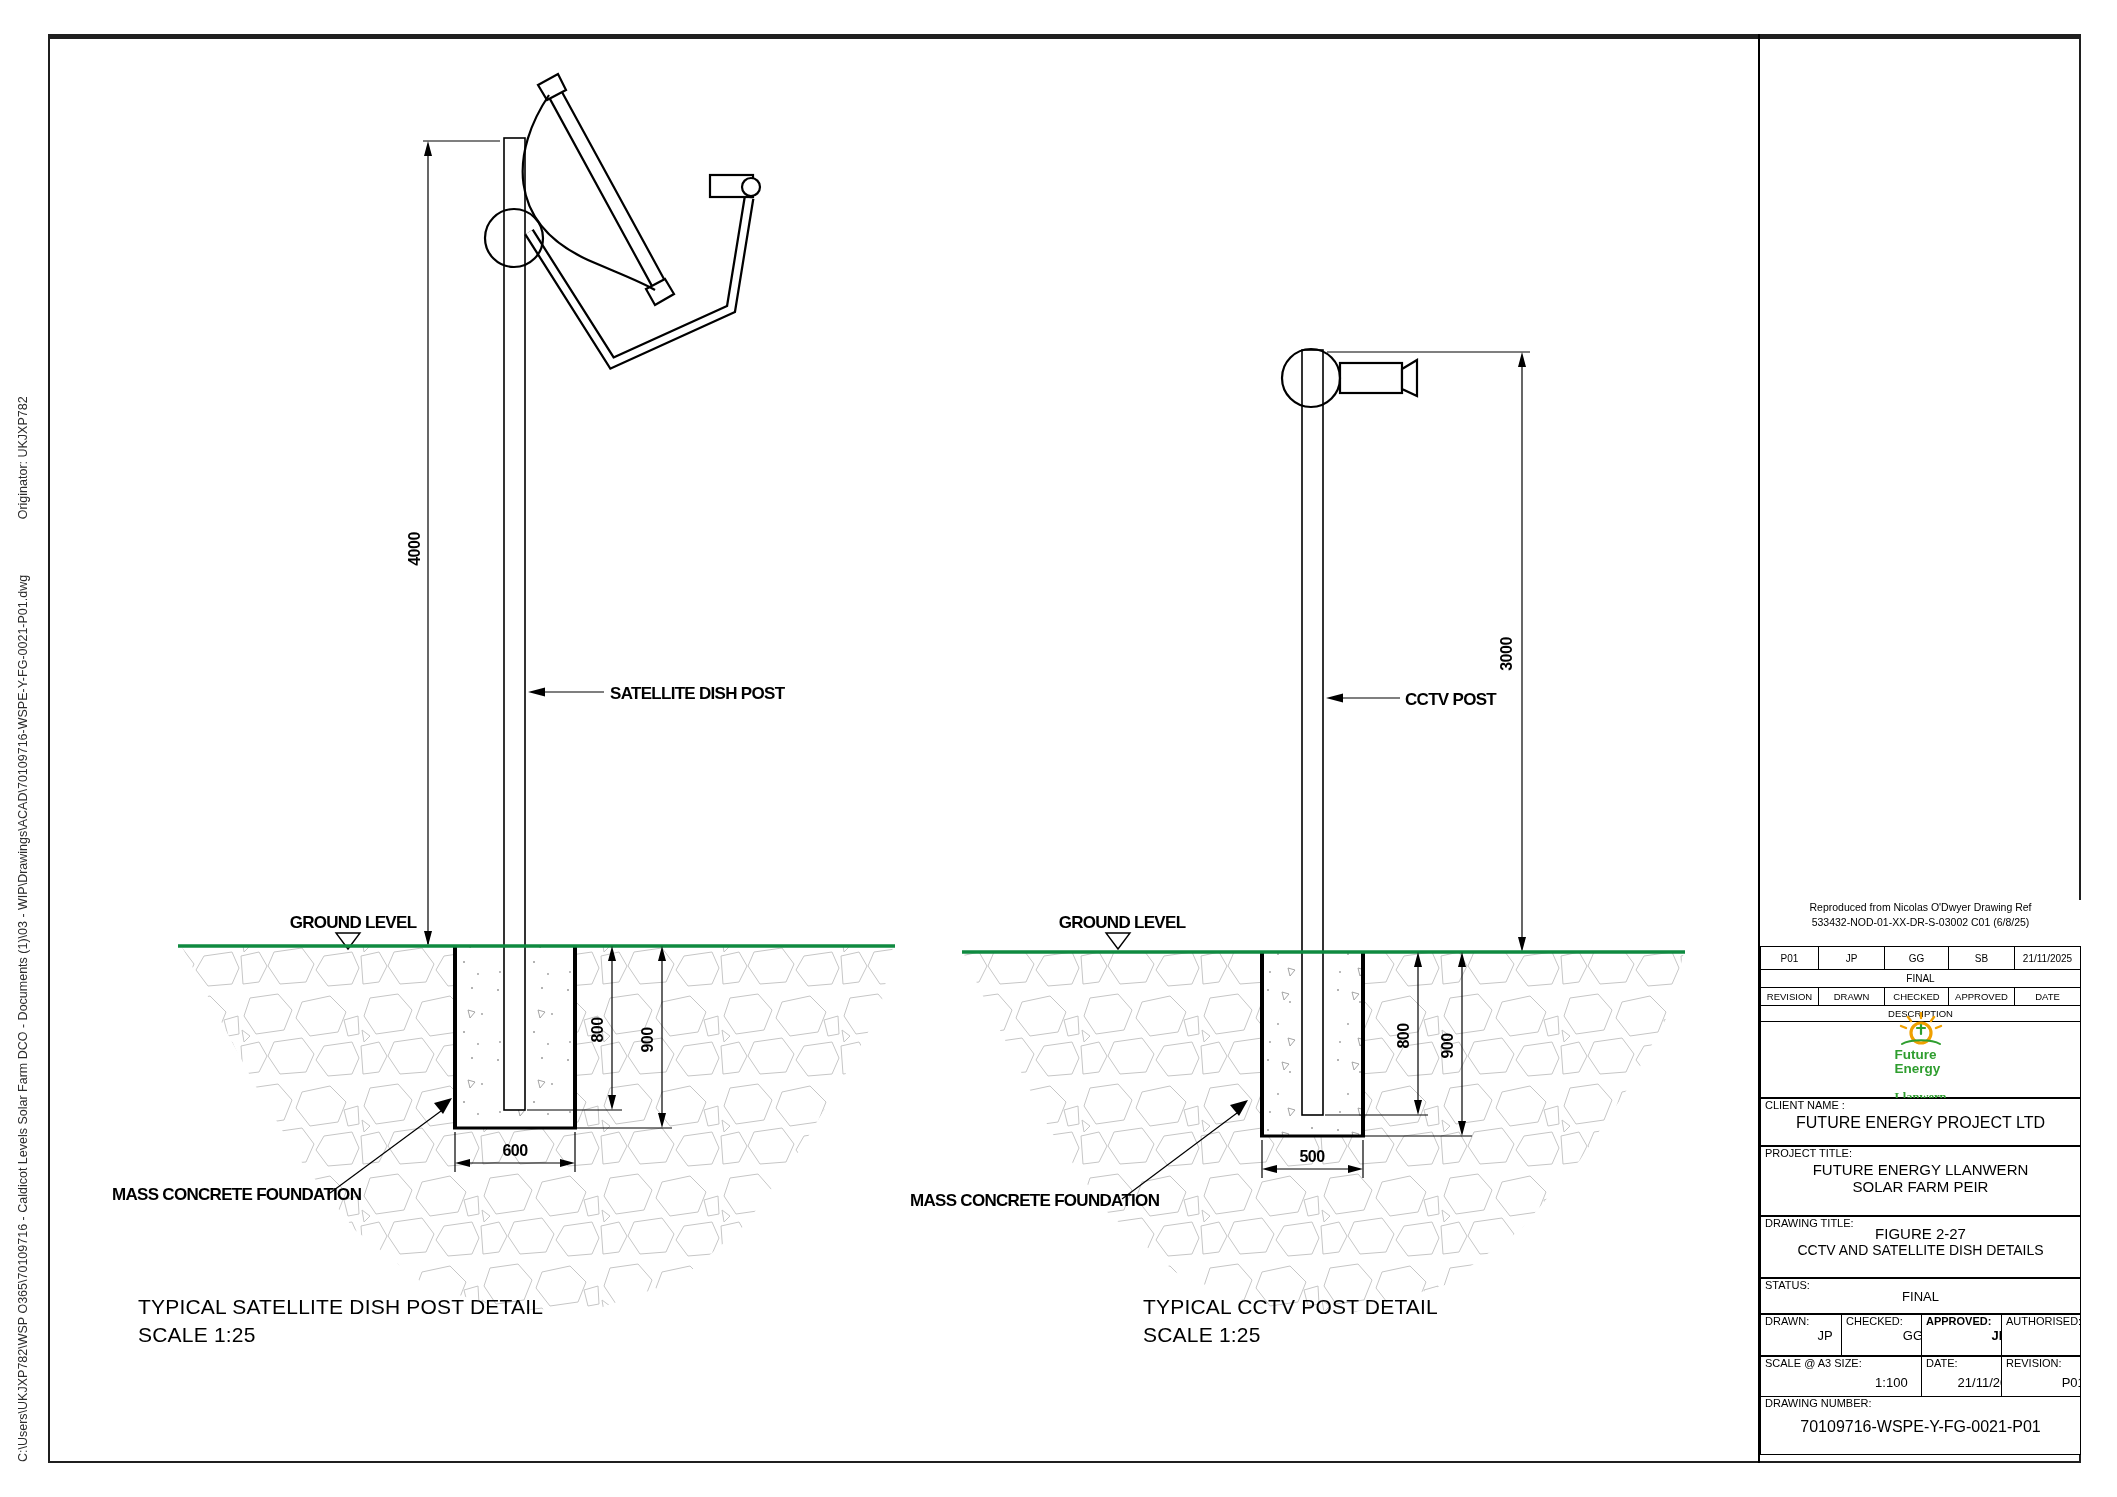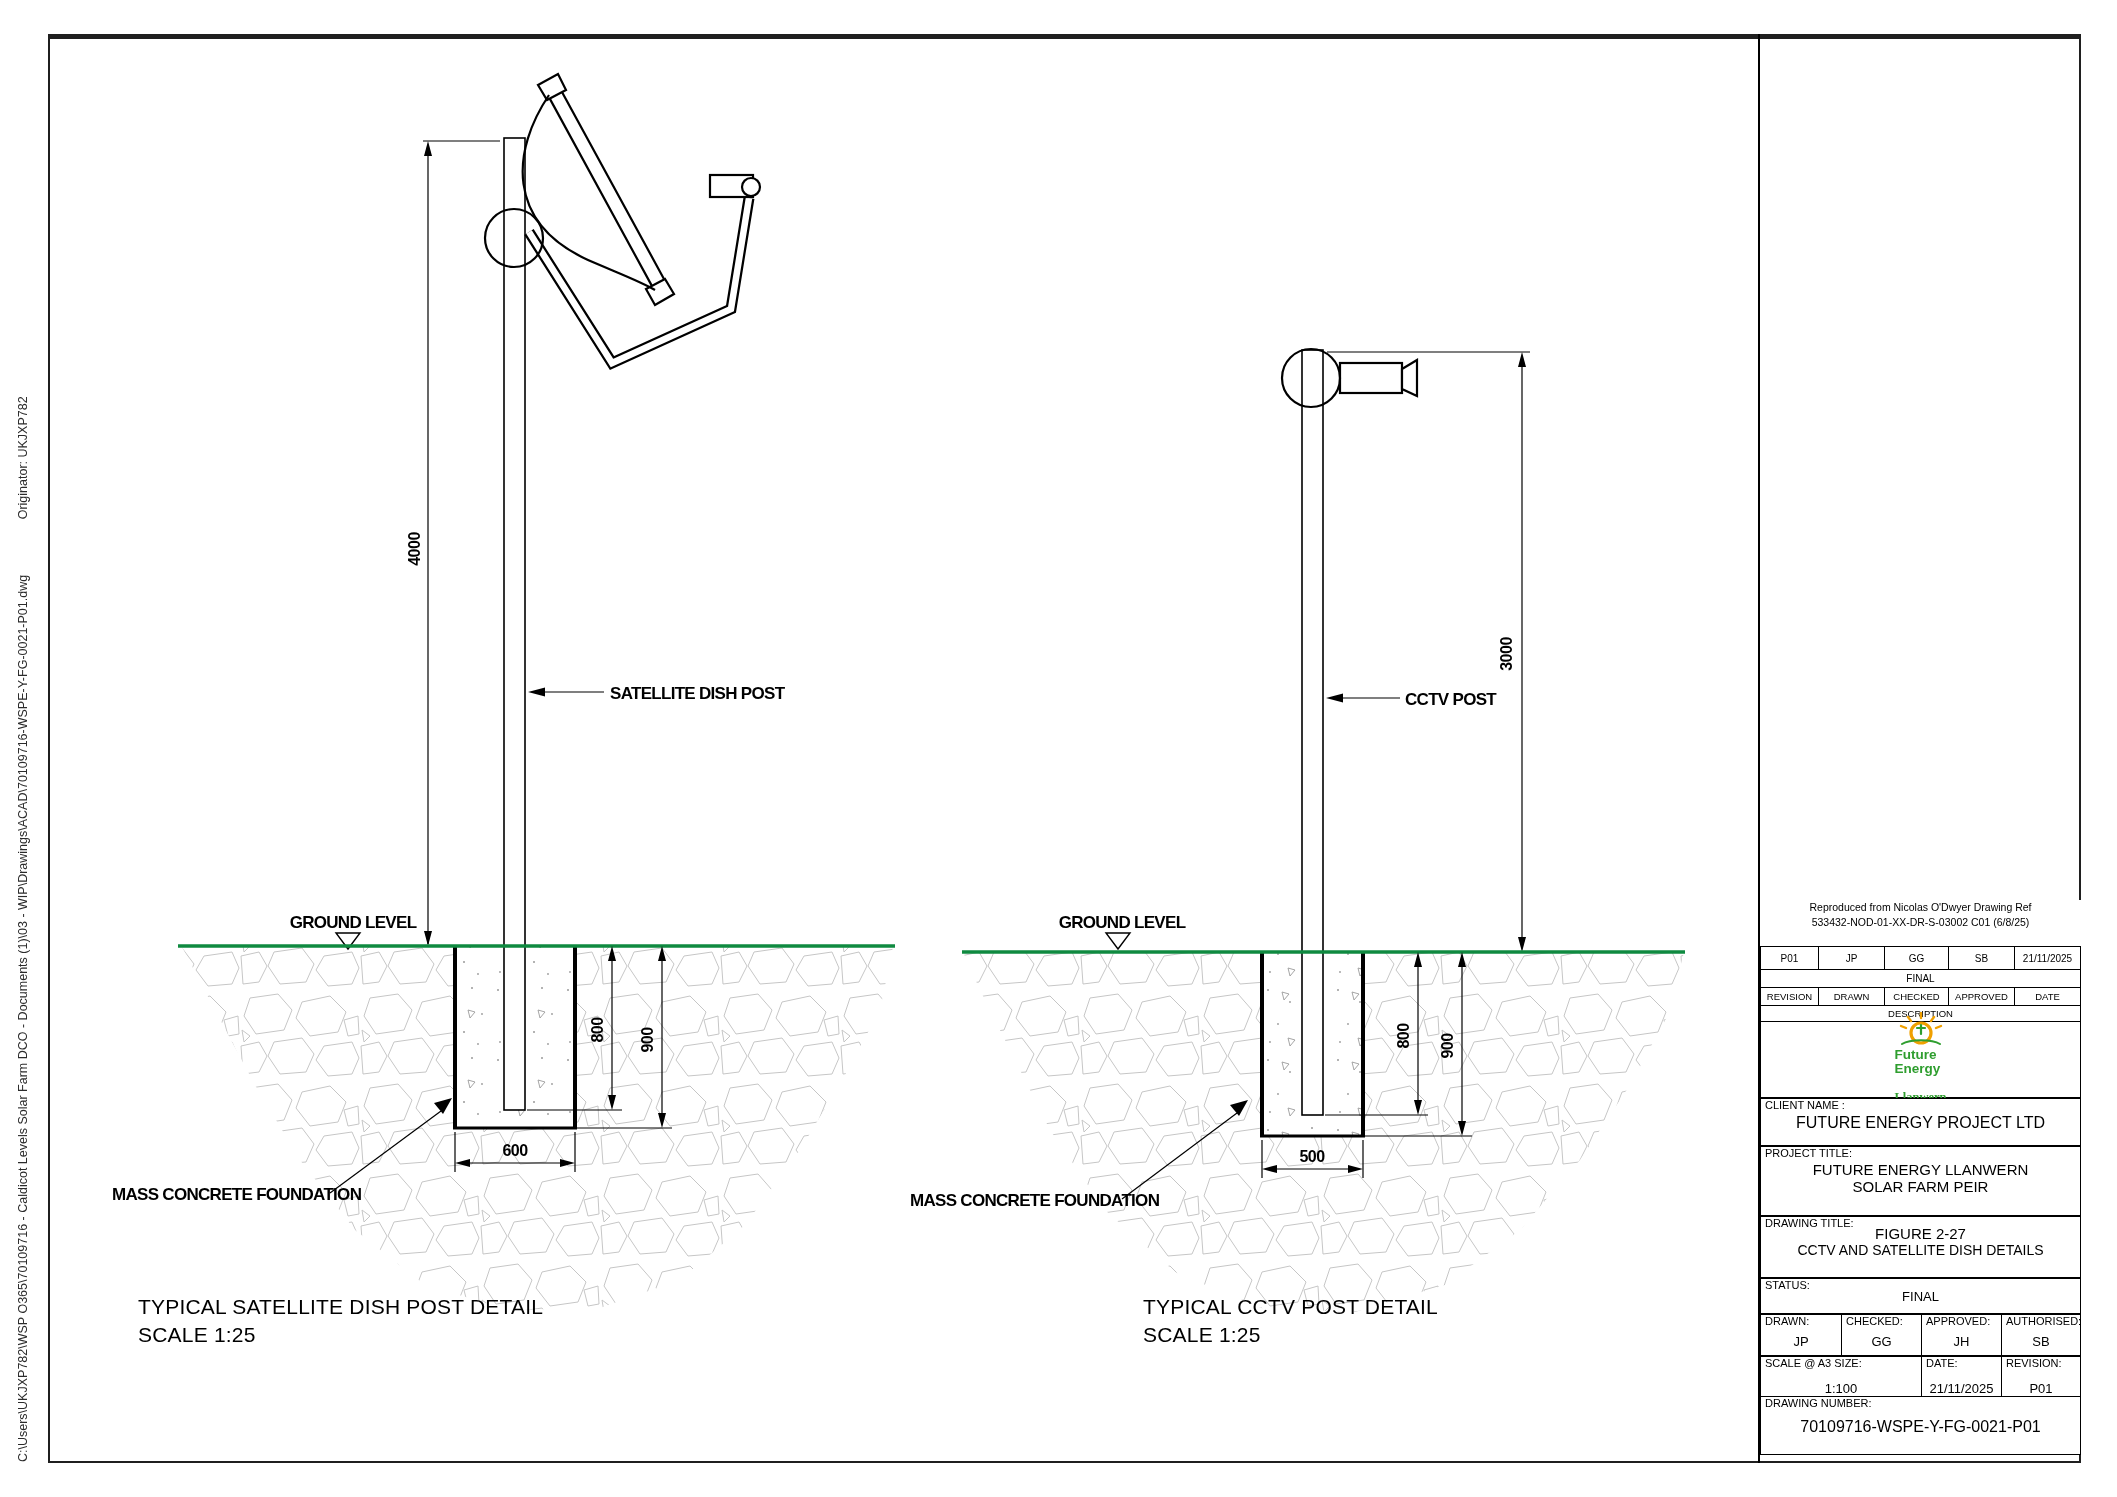--- a/index.html
+++ b/index.html
@@ -26,21 +26,21 @@
   .tb-label{font-size:11px;letter-spacing:0px;padding:0 0 0 4px;text-align:left;line-height:1.1;}
   .tb-center{text-align:center;}
   .row{display:flex;box-sizing:border-box;}
   .cell{flex:0 0 auto;box-sizing:border-box;border-left:1.4px solid #000;display:flex;
         align-items:center;justify-content:center;text-align:center;overflow:hidden;}
   .cell:first-child{border-left:none;}
   .rrow{border-top:1.4px solid #000;}
   .rrow:first-child{border-top:none;}
   .repro{font-size:10.5px;line-height:1.45;text-align:center;}
   .big{font-size:16px;} .mid{font-size:15px;} .mid2{font-size:14px;} .sml{font-size:13px;}
-  .vcell{flex-direction:column;align-items:stretch;justify-content:flex-start;}
+  .vcell{flex-direction:row;align-items:stretch;justify-content:flex-start;}
   .vcell .val{flex:1;display:flex;align-items:center;justify-content:center;font-size:13px;}
   .logo-wrap{display:flex;align-items:center;justify-content:center;height:100%;}
   .logo-text{font-weight:bold;color:#2f9e2f;font-size:13.5px;line-height:1.05;text-align:left;}
   .logo-llan{font-family:"Liberation Serif",serif;font-weight:bold;color:#2f9e2f;font-size:12.5px;
              border-bottom:2px solid #15803d;padding-bottom:1px;margin-top:15px;}
 </style>
 </head>
 <body>
 
 <div class="canvas">
@@ -315,21 +315,21 @@
 
     <div class="tb row" style="top:1280px;height:42px;">
       <div class="cell vcell" style="width:80px;">
         <div class="tb-label">DRAWN:</div>
         <div class="val">JP</div>
       </div>
       <div class="cell vcell" style="width:80px;">
         <div class="tb-label">CHECKED:</div>
         <div class="val">GG</div>
       </div>
-      <div class="cell vcell" style="width:80px;">
+      <div class="cell vcell" style="width:80px;font-weight:bold;">
         <div class="tb-label">APPROVED:</div>
         <div class="val">JH</div>
       </div>
       <div class="cell vcell" style="flex:1;">
         <div class="tb-label">AUTHORISED:</div>
         <div class="val">SB</div>
       </div>
     </div>
 
     <div class="tb row" style="top:1322px;height:52px;">

